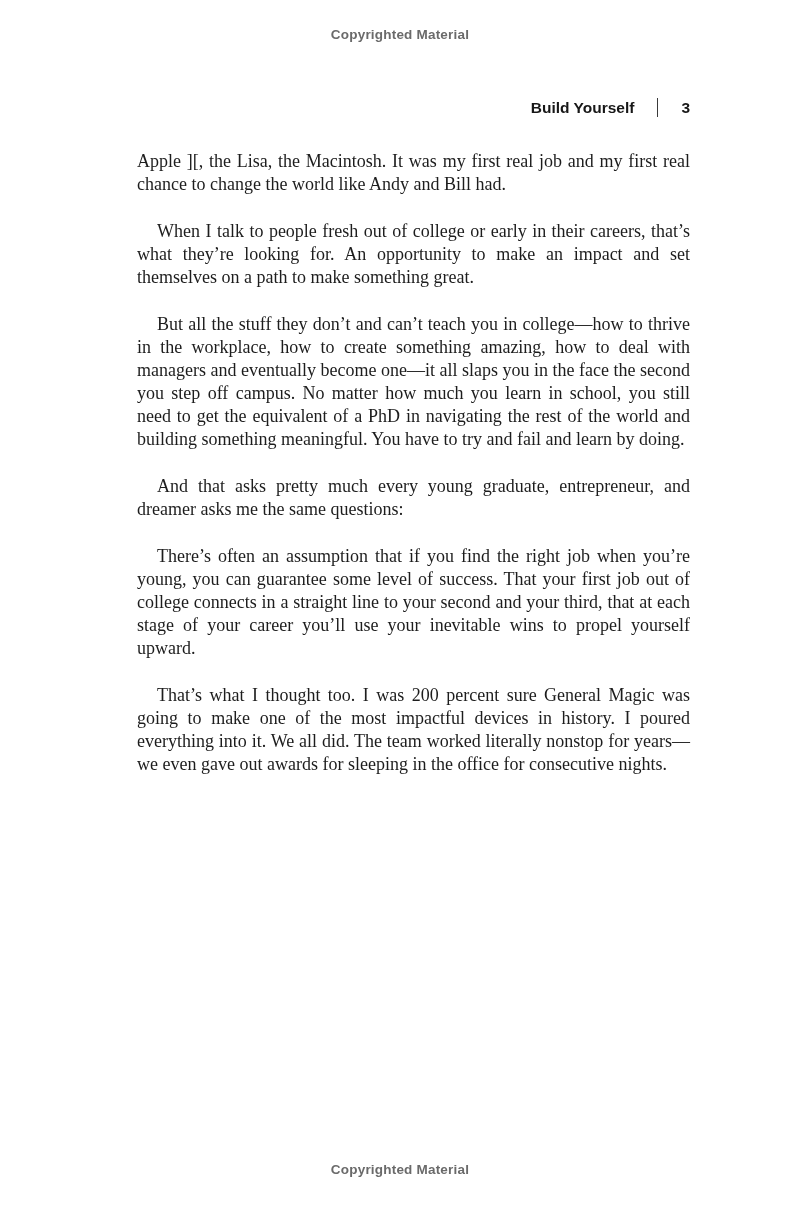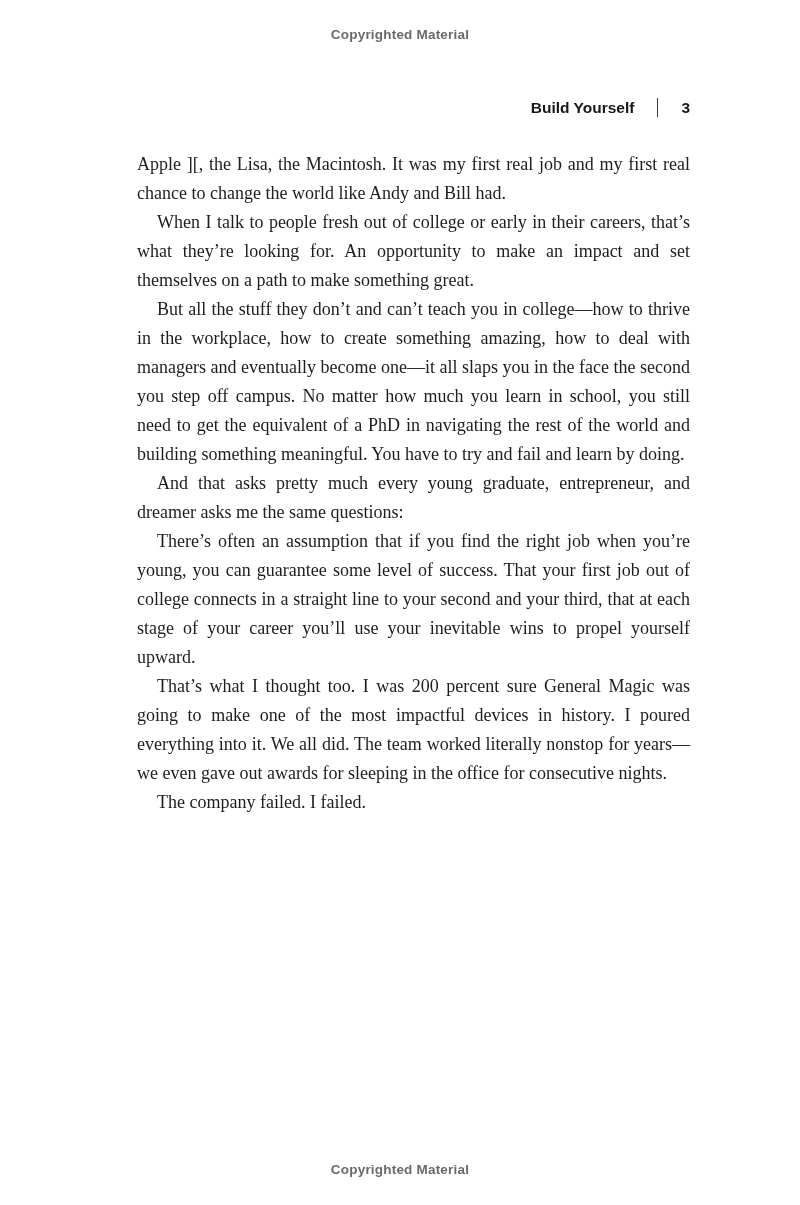--- a/index.html
+++ b/index.html
@@ -47,29 +47,30 @@
     width: 1px;
     height: 19px;
     background: #3a3a3a;
   }
   .page-body {
     position: absolute;
     top: 150px;
     left: 137px;
     width: 553px;
     font-size: 18px;
-    line-height: 29px;
+    line-height: 23px;
     color: #1d1d1d;
     text-align: justify;
   }
   .para {
     margin: 0;
   }
   .para.indent {
     text-indent: 20px;
+    margin-top: 24px;
   }
 </style>
 </head>
 <body>
 
 <div class="book-page">
 
   <div class="copyright-banner top">Copyrighted Material</div>
 
   <div class="running-header">
@@ -79,18 +80,17 @@
   </div>
 
   <div class="page-body">
 
   <p class="para">Apple ][, the Lisa, the Macintosh. It was my first real job and my first real chance to change the world like Andy and Bill had.</p>
       <p class="para indent">When I talk to people fresh out of college or early in their careers, that’s what they’re looking for. An opportunity to make an impact and set themselves on a path to make something great.</p>
       <p class="para indent">But all the stuff they don’t and can’t teach you in college—how to thrive in the workplace, how to create something amazing, how to deal with managers and eventually become one—it all slaps you in the face the second you step off campus. No matter how much you learn in school, you still need to get the equivalent of a PhD in navigating the rest of the world and building something meaningful. You have to try and fail and learn by doing.</p>
       <p class="para indent">And that asks pretty much every young graduate, entrepreneur, and dreamer asks me the same questions:</p>
       <p class="para indent">There’s often an assumption that if you find the right job when you’re young, you can guarantee some level of success. That your first job out of college connects in a straight line to your second and your third, that at each stage of your career you’ll use your inevitable wins to propel yourself upward.</p>
       <p class="para indent">That’s what I thought too. I was 200 percent sure General Magic was going to make one of the most impactful devices in history. I poured everything into it. We all did. The team worked literally nonstop for years—we even gave out awards for sleeping in the office for consecutive nights.</p>
-      <p class="para indent">The company failed. I failed.</p>
     </div>
 
   <div class="copyright-banner bottom">Copyrighted Material</div>
 
 </div>
 
 </body></html>

